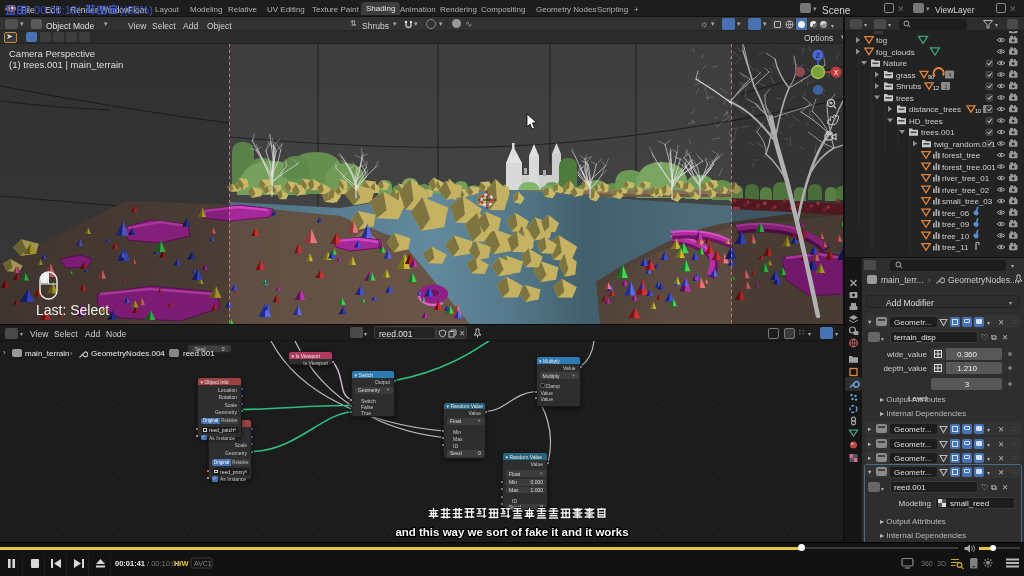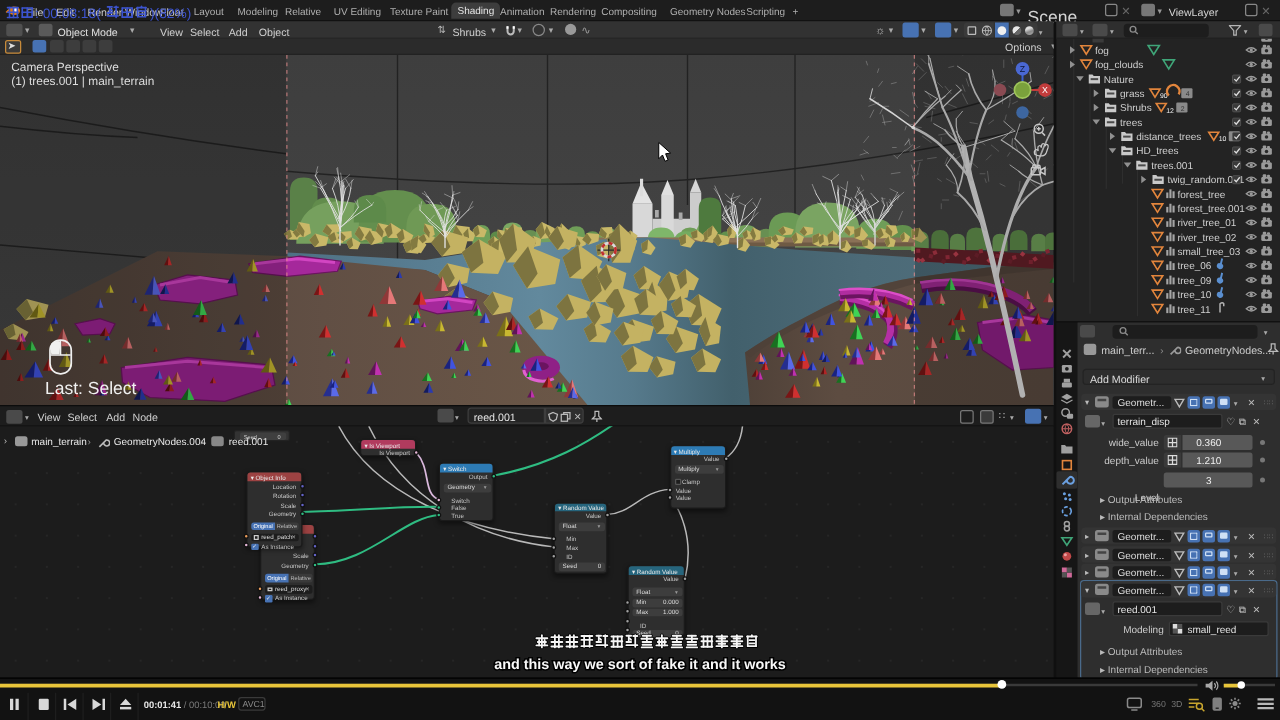--- a/index.html
+++ b/index.html
@@ -27,21 +27,21 @@
       <div class="tx" style="left:312px;top:4.5px;font-size:8px;color:#b0b0b0;">Texture Paint</div>
       <div class="tx" style="left:361px;top:2px;font-size:8px;color:#e8e8e8;background:#3d3d3d;padding:2px 5px 2px 5px;border-radius:4px 4px 0 0;">Shading</div>
       <div class="tx" style="left:400px;top:4.5px;font-size:8px;color:#b0b0b0;">Animation</div>
       <div class="tx" style="left:440px;top:4.5px;font-size:8px;color:#b0b0b0;">Rendering</div>
       <div class="tx" style="left:481px;top:4.5px;font-size:8px;color:#b0b0b0;">Compositing</div>
       <div class="tx" style="left:536px;top:4.5px;font-size:8px;color:#b0b0b0;">Geometry Nodes</div>
       <div class="tx" style="left:597px;top:4.5px;font-size:8px;color:#b0b0b0;">Scripting</div>
       <div class="tx" style="left:634px;top:4.5px;font-size:8px;color:#b0b0b0;">+</div>
       <div class="tx" style="left:800px;top:3px;width:11px;height:10px;background:#777;border-radius:2px;"></div>
       <div class="tx" style="left:813px;top:5px;font-size:7px;color:#999;">▾</div>
-      <div class="tx" style="left:822px;top:4.5px;font-size:14px;color:#d5d5d5;">Scene</div>
+      <div class="tx" style="left:822px;top:4.5px;font-size:10px;color:#d5d5d5;">Scene</div>
       <div class="tx" style="left:884px;top:3px;width:10px;height:10px;border:1px solid #888;border-radius:2px;"></div>
       <div class="tx" style="left:897px;top:4px;font-size:9px;color:#666;">✕</div>
       <div class="tx" style="left:913px;top:3px;width:11px;height:10px;background:#777;border-radius:2px;"></div>
       <div class="tx" style="left:926px;top:5px;font-size:7px;color:#999;">▾</div>
       <div class="tx" style="left:935px;top:4.5px;font-size:8.5px;color:#d5d5d5;">ViewLayer</div>
       <div class="tx" style="left:996px;top:3px;width:10px;height:10px;border:1px solid #888;border-radius:2px;"></div>
       <div class="tx" style="left:1009px;top:4px;font-size:9px;color:#666;">✕</div>
     </div>
 <div class="abs" style="left:0;top:17px;width:843px;height:14px;background:#323232;border-bottom:1px solid #262626;">
       <div class="tx" style="left:5px;top:2px;width:13px;height:10px;background:#505050;border-radius:2px;"></div>
@@ -2066,21 +2066,21 @@
       <div class="tx" style="left:19px;top:17px;font-size:8.5px;color:#ccc;">main_terr...</div>
       <div class="tx" style="left:66px;top:17px;font-size:8.5px;color:#888;">›</div>
       <svg class="abs" style="left:73px;top:17px;" width="10" height="10" viewBox="0 0 10 10">
         <path d="M1.5,8.5 l3.5,-3.5 a2.4,2.4 0 1 0 2,-2 l-3.5,3.5" fill="none" stroke="#999" stroke-width="1.4"></path>
       </svg>
       <div class="tx" style="left:86px;top:17px;font-size:8.5px;color:#ccc;">GeometryNodes...</div>
       <svg class="abs" style="left:152px;top:16px;" width="9" height="10" viewBox="0 0 9 10">
         <path d="M3,1 l3,0 l0,4 l2,2 l-7,0 l2,-2 Z M4.5,7 l0,2.5" stroke="#bbb" stroke-width="1" fill="none"></path>
       </svg>
       <div class="abs" style="left:4px;top:37px;width:154px;height:13px;background:#2d2d2d;border:1px solid #232323;border-radius:3px;"></div>
-      <div class="tx" style="left:10px;top:40px;font-size:8.5px;color:#ddd;">Add Modifier</div>
+      <div class="tx" style="left:24px;top:40px;font-size:8.5px;color:#ddd;">Add Modifier</div>
       <div class="tx" style="left:147px;top:41px;font-size:6px;color:#aaa;">▾</div>
       <div class="abs" style="left:3px;top:57px;width:156px;height:13px;background:#343434;border-radius:3px;">
         <div class="tx" style="left:3px;top:3px;font-size:6.5px;color:#bbb;">▾</div>
         <div class="abs" style="left:11px;top:2px;width:11px;height:9px;background:#8a8a8a;border-radius:2px;"></div>
         <div class="abs" style="left:13px;top:4px;width:7px;height:2px;background:#444;"></div>
         <div class="abs" style="left:25px;top:1.5px;width:47px;height:10.5px;background:#1d1d1d;border-radius:2px;"></div>
         <div class="tx" style="left:29px;top:3px;font-size:8px;color:#ddd;">Geometr...</div>
         <svg class="abs" style="left:74px;top:2.5px;" width="9" height="9" viewBox="0 0 9 9">
           <path d="M1,1.5 L8,1.5 L4.5,7.5 Z" fill="none" stroke="#bbb" stroke-width="1.1"></path>
         </svg>

